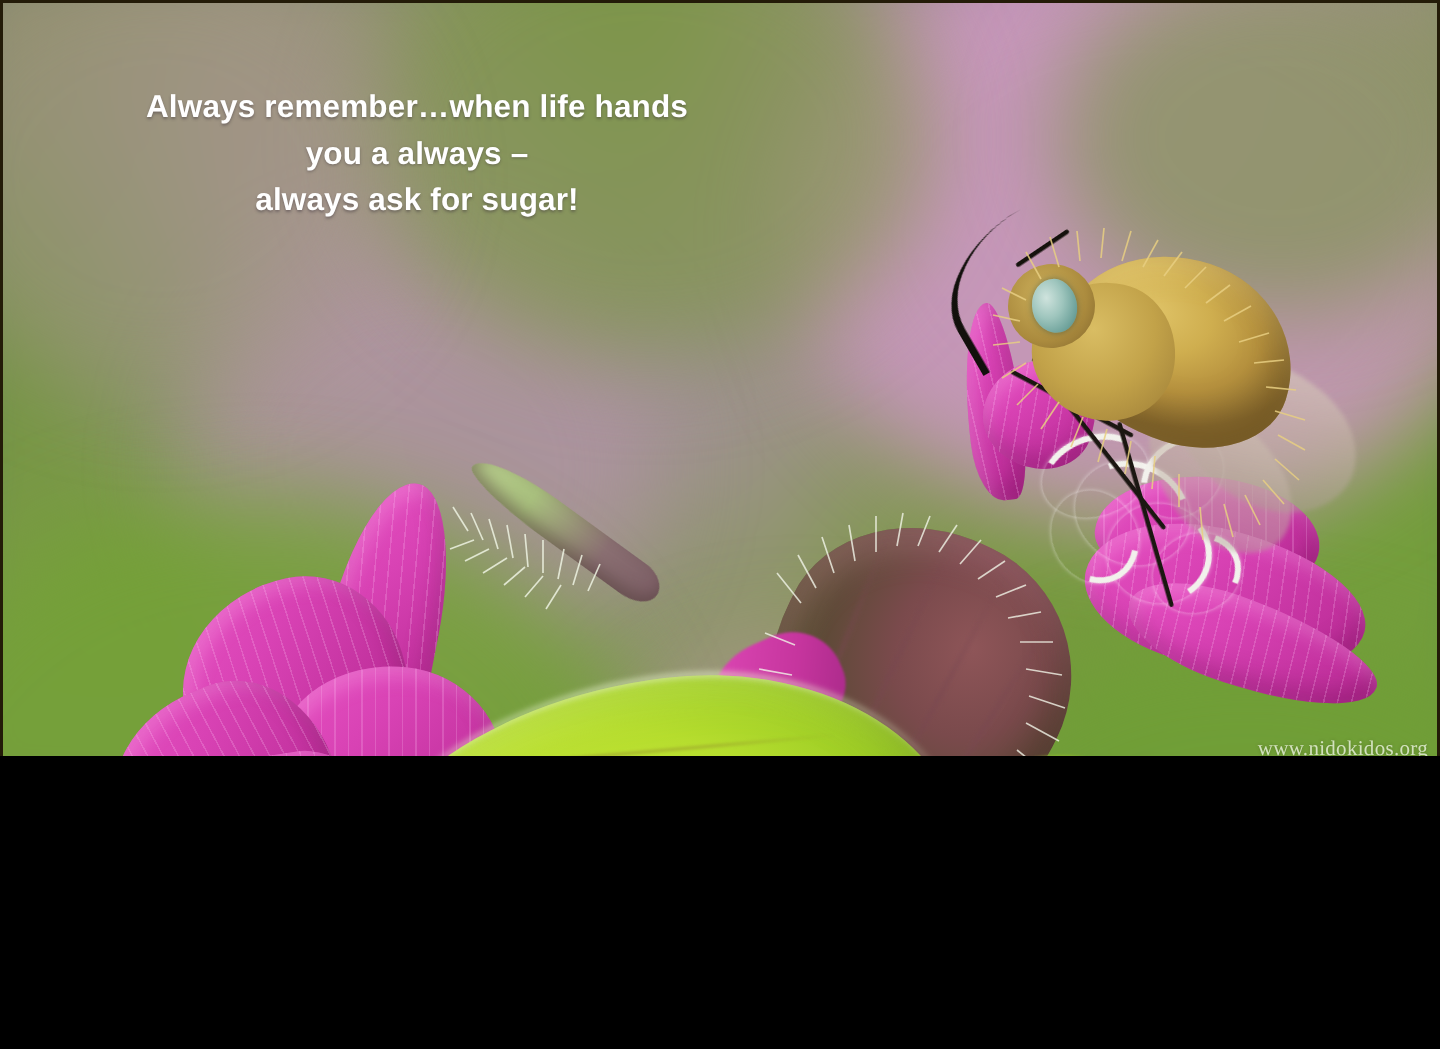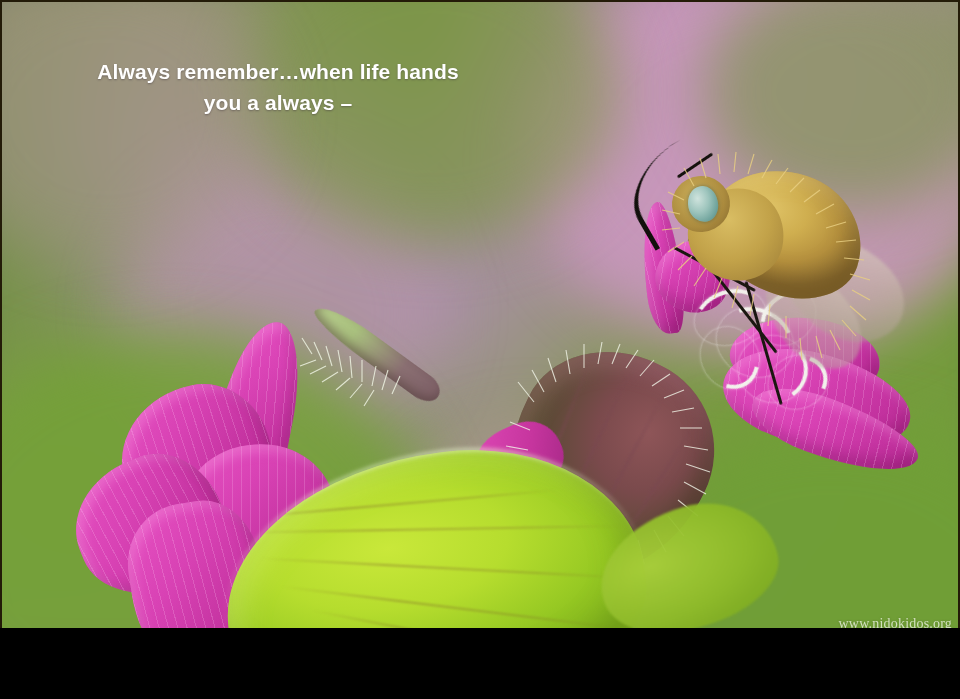--- a/index.html
+++ b/index.html
@@ -9,21 +9,21 @@
     background: #000;
   }
   body {
     font-family: "Liberation Sans", sans-serif;
   }
 
   
   #card {
     position: relative;
     width: 960px;
-    height: 628px;
+    height: 504px;
     overflow: hidden;
     background: #0c4a6e;
     box-sizing: border-box;
     border-top: 2px solid #231b08;
     border-left: 2px solid #231b08;
     border-right: 2px solid #231b08;
     border-bottom: 0;
   }
 
   
@@ -523,17 +523,18 @@
           </g>
         </svg>
       </div>
     </div>
 
   </div>
 
   <div class="quote">
     <span class="quote-line">Always remember…when life hands</span>
     <span class="quote-line">you a always –</span>
+    <span class="quote-line">always ask for sugar!</span>
   </div>
 
   <div class="watermark">www.nidokidos.org</div>
 
 </div>
 
 </body></html>

